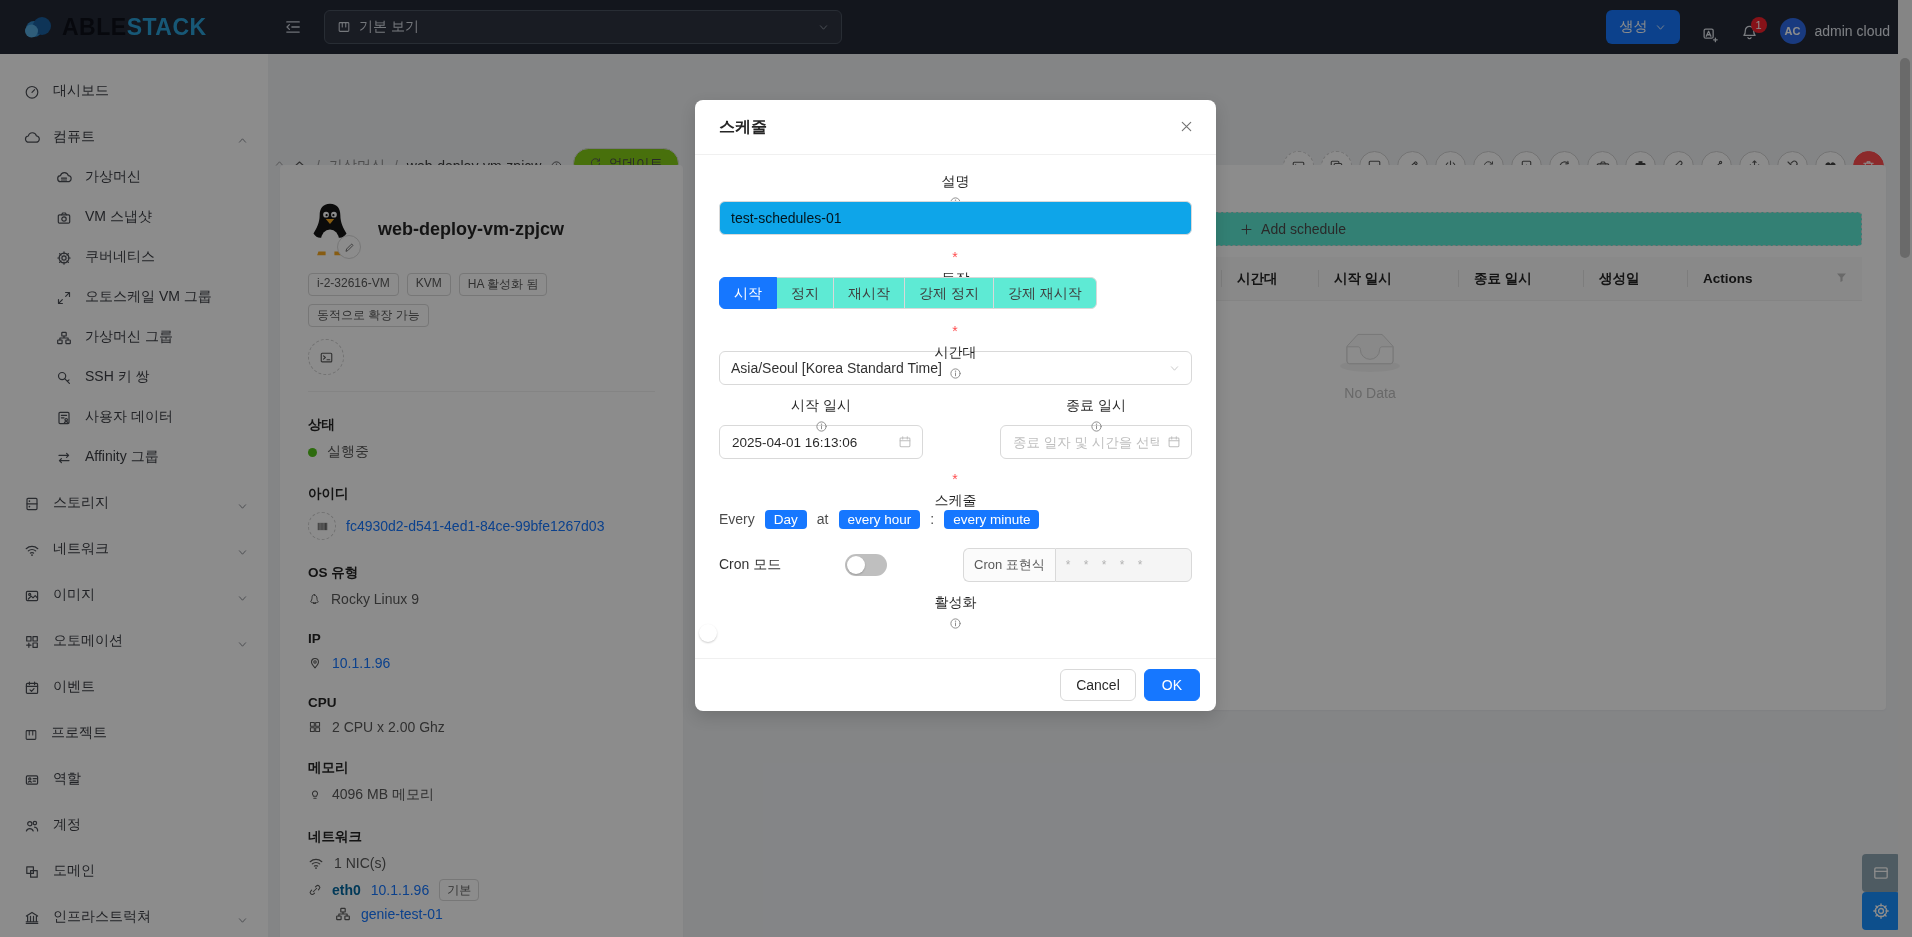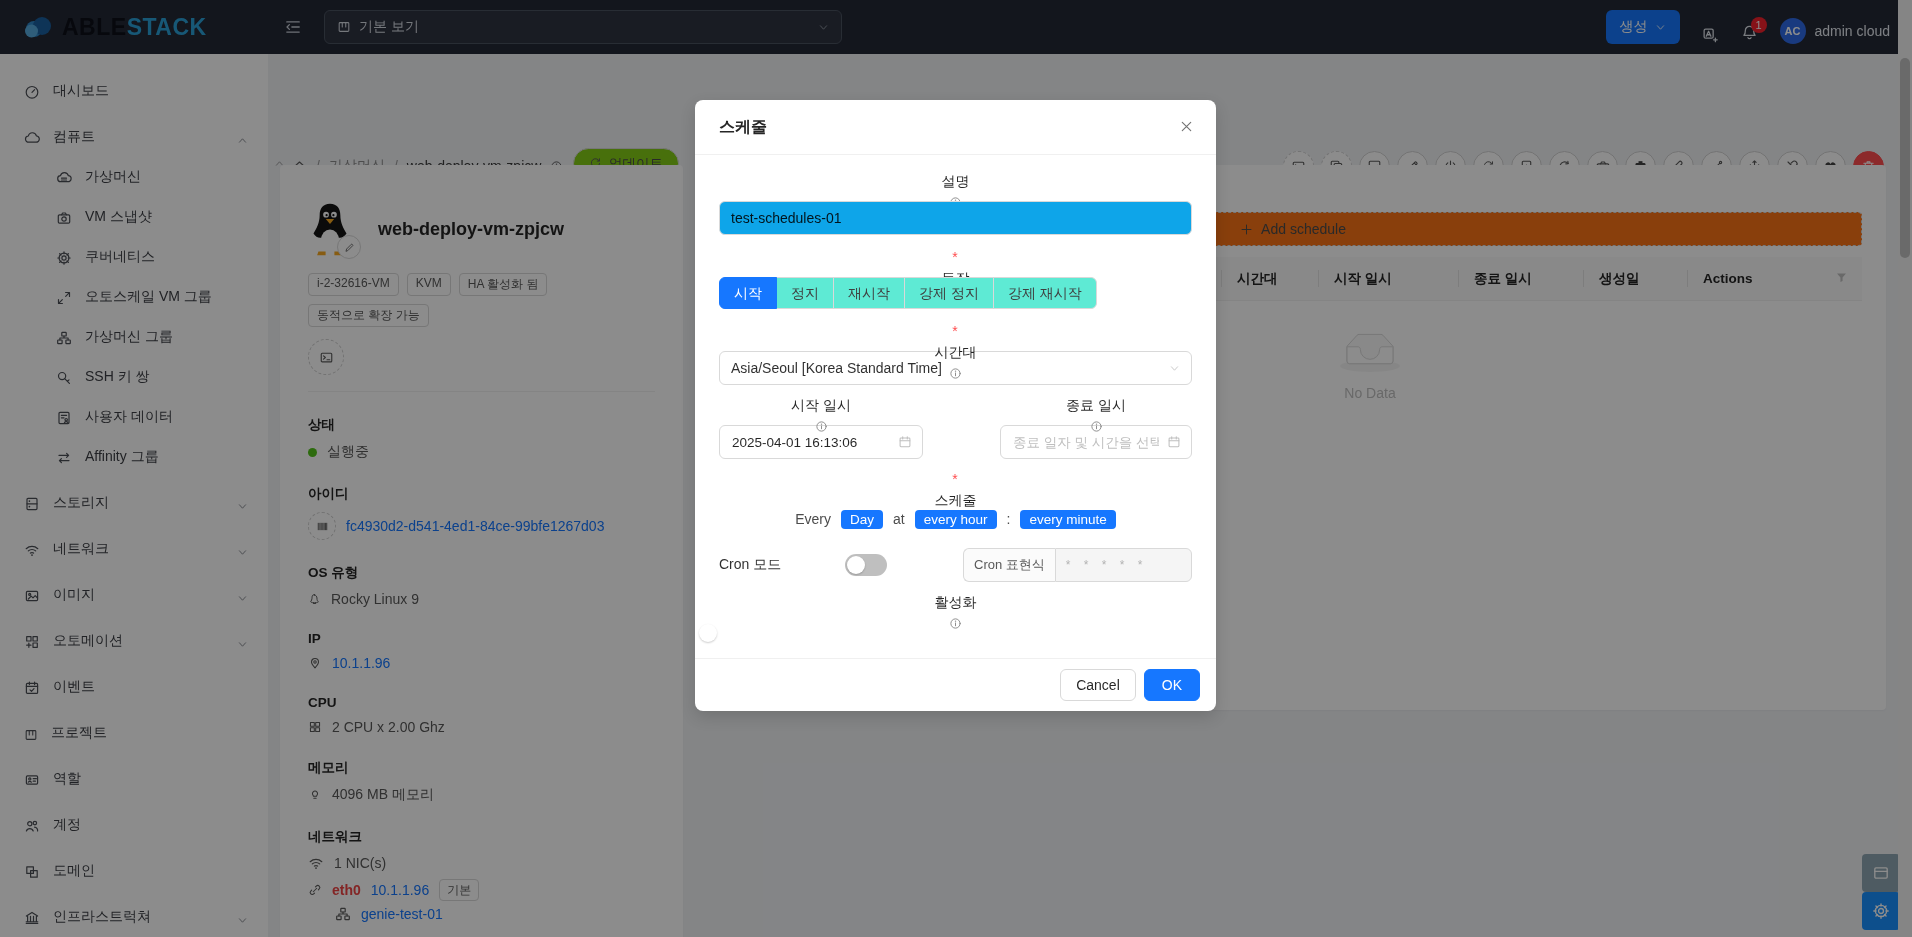--- a/index.html
+++ b/index.html
@@ -73,31 +73,31 @@
   .dashed-circle{width:34px;height:34px;border:1px dashed #cfcfcf;border-radius:50%;display:flex;
       align-items:center;justify-content:center;color:#595959;}
   #vm-console{margin-top:12px;cursor:pointer;}
   #vm-div{border-bottom:1px solid #f0f0f0;margin-top:16px;}
   .sect{margin-top:24px;}
   .sect-label{font-weight:700;font-size:13.5px;color:#262626;margin-bottom:9px;}
   .vrow{display:flex;align-items:center;gap:10px;color:#595959;margin-top:8px;font-size:14px;}
   .vrow:first-of-type{margin-top:0;}
   .vrow .ic{color:#595959;}
   .vrow.indent{margin-left:27px;margin-top:5px;}
-  .vrow .b{font-weight:700;color:#ef4444;}
+  .vrow .b{font-weight:700;color:#0369a1;}
   .link{color:#1677ff;cursor:pointer;}
   .dot{width:9px;height:9px;border-radius:50%;background:#52c41a;display:inline-block;flex:none;}
   .mini-tag{border:1px solid #d9d9d9;border-radius:4px;color:#595959;font-size:12px;padding:0 7px;line-height:20px;}
   .dashed-circle.sm{width:26px;height:26px;border-radius:50%;}
 
   
   #sch-card{position:absolute;left:432px;top:111px;width:1186px;height:545px;background:#fff;border-radius:4px;
       box-shadow:0 1px 2px rgba(0,0,0,.04);}
   #add-btn{position:absolute;left:24px;right:24px;top:47px;height:34px;border:1px dashed #d9d9d9;border-radius:4px;
-      background:#f97316;color:#4c4c4c;font-size:14px;display:flex;align-items:center;justify-content:center;gap:8px;cursor:pointer;}
+      background:#5eead4;color:#4c4c4c;font-size:14px;display:flex;align-items:center;justify-content:center;gap:8px;cursor:pointer;}
   #thead{position:absolute;left:24px;right:24px;top:92px;height:43px;background:#fafafa;border-bottom:1px solid #f0f0f0;}
   .th{position:absolute;top:0;height:43px;line-height:43px;font-weight:600;font-size:13.5px;color:#262626;white-space:nowrap;}
   .th:not(:first-child)::before{content:"";position:absolute;left:-16px;top:13px;height:17px;width:1px;background:#e4e4e4;}
   #funnel{position:absolute;right:14px;top:14px;color:#bfbfbf;cursor:pointer;}
   #empty{position:absolute;left:600px;top:168px;width:140px;text-align:center;}
   #empty-txt{color:#bfbfbf;margin-top:8px;}
 
   
   .edge-btn{position:absolute;left:1862px;width:38px;height:38px;border-radius:4px;display:flex;align-items:center;
       justify-content:center;color:#fff;cursor:pointer;z-index:50;}
@@ -132,21 +132,21 @@
       padding:0 11px;box-sizing:border-box;color:rgba(0,0,0,.82);cursor:pointer;}
   .select .caret{margin-left:auto;color:#bfbfbf;}
   #date-row{display:flex;justify-content:space-between;}
   #date-col-l{width:204px;} #date-col-r{width:192px;}
   .date-box{height:34px;border:1px solid #d9d9d9;border-radius:6px;display:flex;align-items:center;
       padding:0 10px;box-sizing:border-box;gap:6px;cursor:pointer;}
   .date-box input{border:none;outline:none;flex:1;min-width:0;font-size:13.5px;color:rgba(0,0,0,.85);
       font-family:inherit;background:transparent;}
   .date-box input::placeholder{color:#bfbfbf;}
   .cal-ic{color:#bfbfbf;}
-  #every-row{display:flex;align-items:center;justify-content:center;gap:10px;color:#4c4c4c;height:26px;margin-top:15px;}
+  #every-row{display:flex;align-items:center;justify-content:flex-start;gap:10px;color:#4c4c4c;height:26px;margin-top:15px;}
   .btag{background:#1677ff;color:#fff;border-radius:4px;padding:2px 9px;font-size:13.5px;cursor:pointer;}
   #cron-row{display:flex;align-items:center;height:34px;}
   #cron-label{width:126px;color:rgba(0,0,0,.82);}
   .switch{width:42px;height:22px;border-radius:11px;background:rgba(0,0,0,.25);position:relative;cursor:pointer;flex:none;}
   .switch .knob{position:absolute;top:2px;left:2px;width:18px;height:18px;border-radius:50%;background:#fff;
       box-shadow:0 1px 2px rgba(0,0,0,.2);}
   .switch.on{background:#1677ff;}
   .switch.on .knob{left:auto;right:2px;}
   #cron-group{margin-left:auto;display:flex;width:229px;}
   #cron-addon{border:1px solid #d9d9d9;border-right:none;border-radius:6px 0 0 6px;background:#fbfbfb;

